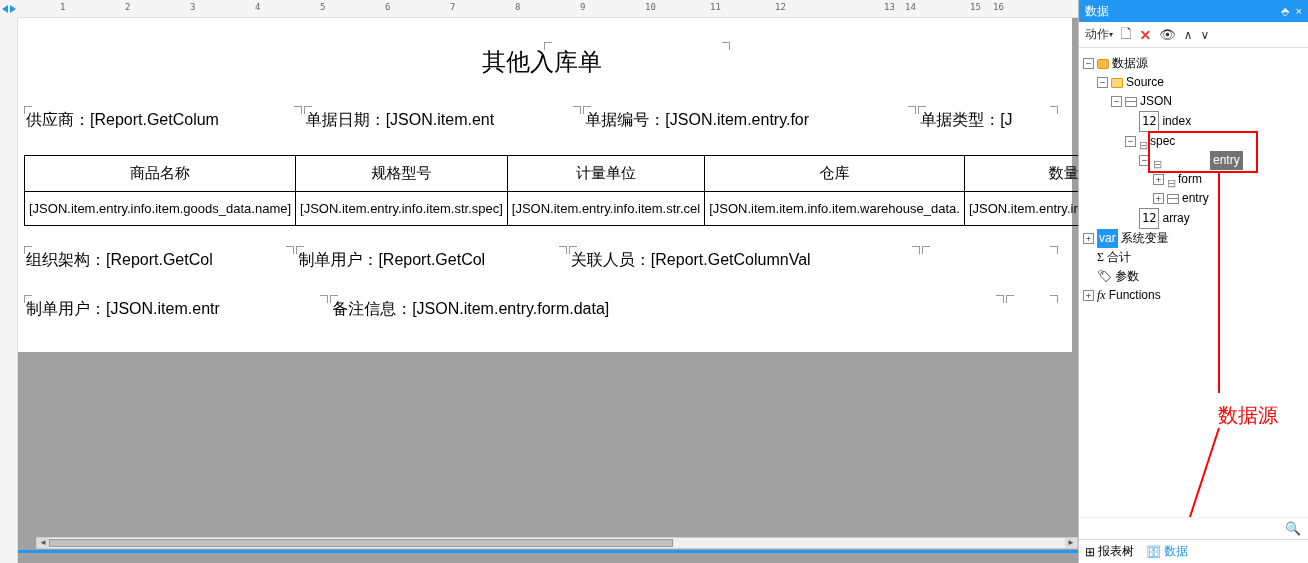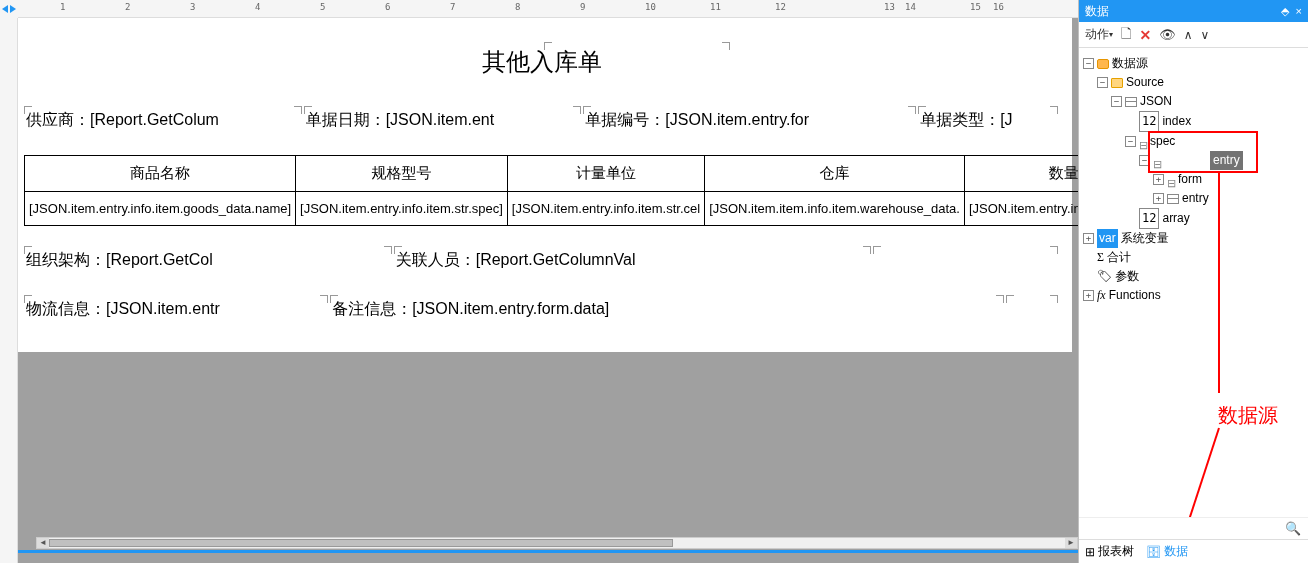--- a/index.html
+++ b/index.html
@@ -138,26 +138,27 @@
           <td>[JSON.item.entry.info.item.str.cel</td>
           <td>[JSON.item.item.info.item.warehouse_data.</td>
           <td>[JSON.item.entry.info.item.nums]</td>
 
         </tr>
       </tbody>
         </table>
 
       <div class="field-row">
         <div class="field">组织架构：[Report.GetCol</div>
+        <div class="field">制单用户：[Report.GetCol</div>
         <div class="field" style="flex:1.3">关联人员：[Report.GetColumnVal</div>
         <div class="field" style="flex:0.5; visibility:visible; border:none"></div>
       </div>
 
       <div class="field-row">
-        <div class="field" style="flex:0.9">物流信息：[JSON.item.entr</div>
+        <div class="field" style="flex:0.9">制单用户：[JSON.item.entr</div>
         <div class="field" style="flex:2">备注信息：[JSON.item.entry.form.data]</div>
         <div class="field" style="flex:0.15"></div>
       </div>
 
     </div>
     <div class="gray-area"></div>
     <div class="hscroll">
       <div class="arrow l">◄</div>
       <div class="thumb"></div>
       <div class="arrow r">►</div>

